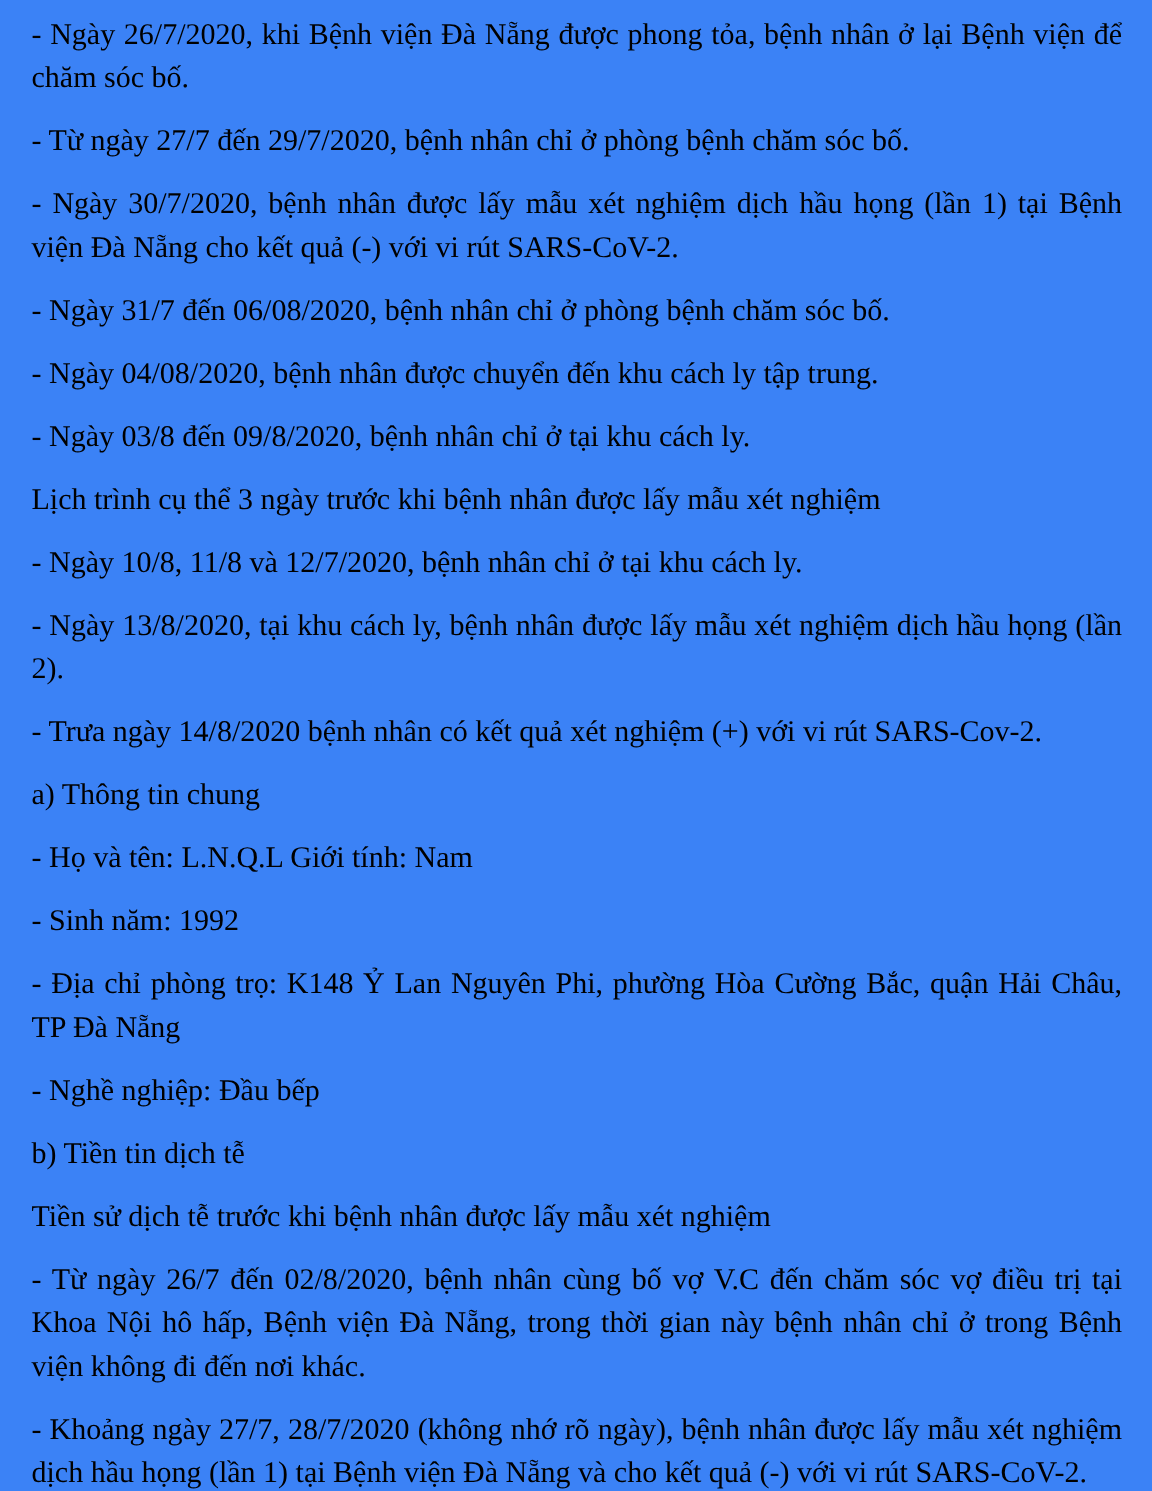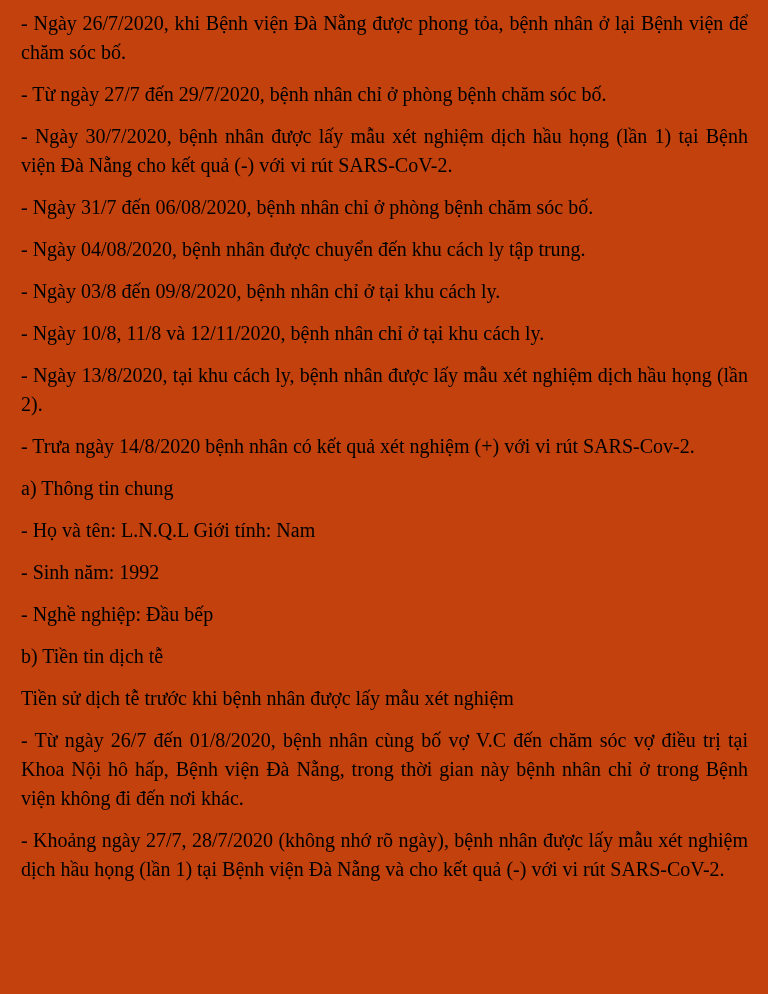--- a/index.html
+++ b/index.html
@@ -5,21 +5,21 @@
   html, body {
     margin: 0;
     padding: 0;
     background: #ffffff;
   }
   .page {
     width: 768px;
     height: 994px;
     box-sizing: border-box;
     padding: 9px 20px 0 21px;
-    background: #c2410c;
+    background: #3b82f6;
     color: #000000;
     font-family: "Liberation Serif", "DejaVu Serif", serif;
     font-size: 20px;
     line-height: 29px;
     text-align: justify;
     overflow: hidden;
   }
   .para {
     margin: 0 0 13px 0;
   }
@@ -30,24 +30,26 @@
 </head>
 <body>
 
 <div class="page">
   <p class="para">- Ngày 26/7/2020, khi Bệnh viện Đà Nẵng được phong tỏa, bệnh nhân ở lại Bệnh viện để chăm sóc bố.</p>
   <p class="para">- Từ ngày 27/7 đến 29/7/2020, bệnh nhân chỉ ở phòng bệnh chăm sóc bố.</p>
   <p class="para">- Ngày 30/7/2020, bệnh nhân được lấy mẫu xét nghiệm dịch hầu họng (lần 1) tại Bệnh viện Đà Nẵng cho kết quả (-) với vi rút SARS-CoV-2.</p>
   <p class="para">- Ngày 31/7 đến 06/08/2020, bệnh nhân chỉ ở phòng bệnh chăm sóc bố.</p>
   <p class="para">- Ngày 04/08/2020, bệnh nhân được chuyển đến khu cách ly tập trung.</p>
   <p class="para">- Ngày 03/8 đến 09/8/2020, bệnh nhân chỉ ở tại khu cách ly.</p>
-  <p class="para">- Ngày 10/8, 11/8 và 12/11/2020, bệnh nhân chỉ ở tại khu cách ly.</p>
+  <p class="para">Lịch trình cụ thể 3 ngày trước khi bệnh nhân được lấy mẫu xét nghiệm</p>
+  <p class="para">- Ngày 10/8, 11/8 và 12/7/2020, bệnh nhân chỉ ở tại khu cách ly.</p>
   <p class="para">- Ngày 13/8/2020, tại khu cách ly, bệnh nhân được lấy mẫu xét nghiệm dịch hầu họng (lần 2).</p>
   <p class="para">- Trưa ngày 14/8/2020 bệnh nhân có kết quả xét nghiệm (+) với vi rút SARS-Cov-2.</p>
   <p class="para">a) Thông tin chung</p>
   <p class="para">- Họ và tên: L.N.Q.L Giới tính: Nam</p>
   <p class="para">- Sinh năm: 1992</p>
+  <p class="para">- Địa chỉ phòng trọ: K148 Ỷ Lan Nguyên Phi, phường Hòa Cường Bắc, quận Hải Châu, TP Đà Nẵng</p>
   <p class="para">- Nghề nghiệp: Đầu bếp</p>
   <p class="para">b) Tiền tin dịch tễ</p>
   <p class="para">Tiền sử dịch tễ trước khi bệnh nhân được lấy mẫu xét nghiệm</p>
-  <p class="para">- Từ ngày 26/7 đến 01/8/2020, bệnh nhân cùng bố vợ V.C đến chăm sóc vợ điều trị tại Khoa Nội hô hấp, Bệnh viện Đà Nẵng, trong thời gian này bệnh nhân chỉ ở trong Bệnh viện không đi đến nơi khác.</p>
+  <p class="para">- Từ ngày 26/7 đến 02/8/2020, bệnh nhân cùng bố vợ V.C đến chăm sóc vợ điều trị tại Khoa Nội hô hấp, Bệnh viện Đà Nẵng, trong thời gian này bệnh nhân chỉ ở trong Bệnh viện không đi đến nơi khác.</p>
   <p class="para">- Khoảng ngày 27/7, 28/7/2020 (không nhớ rõ ngày), bệnh nhân được lấy mẫu xét nghiệm dịch hầu họng (lần 1) tại Bệnh viện Đà Nẵng và cho kết quả (-) với vi rút SARS-CoV-2.</p>
 </div>
 
 </body></html>

